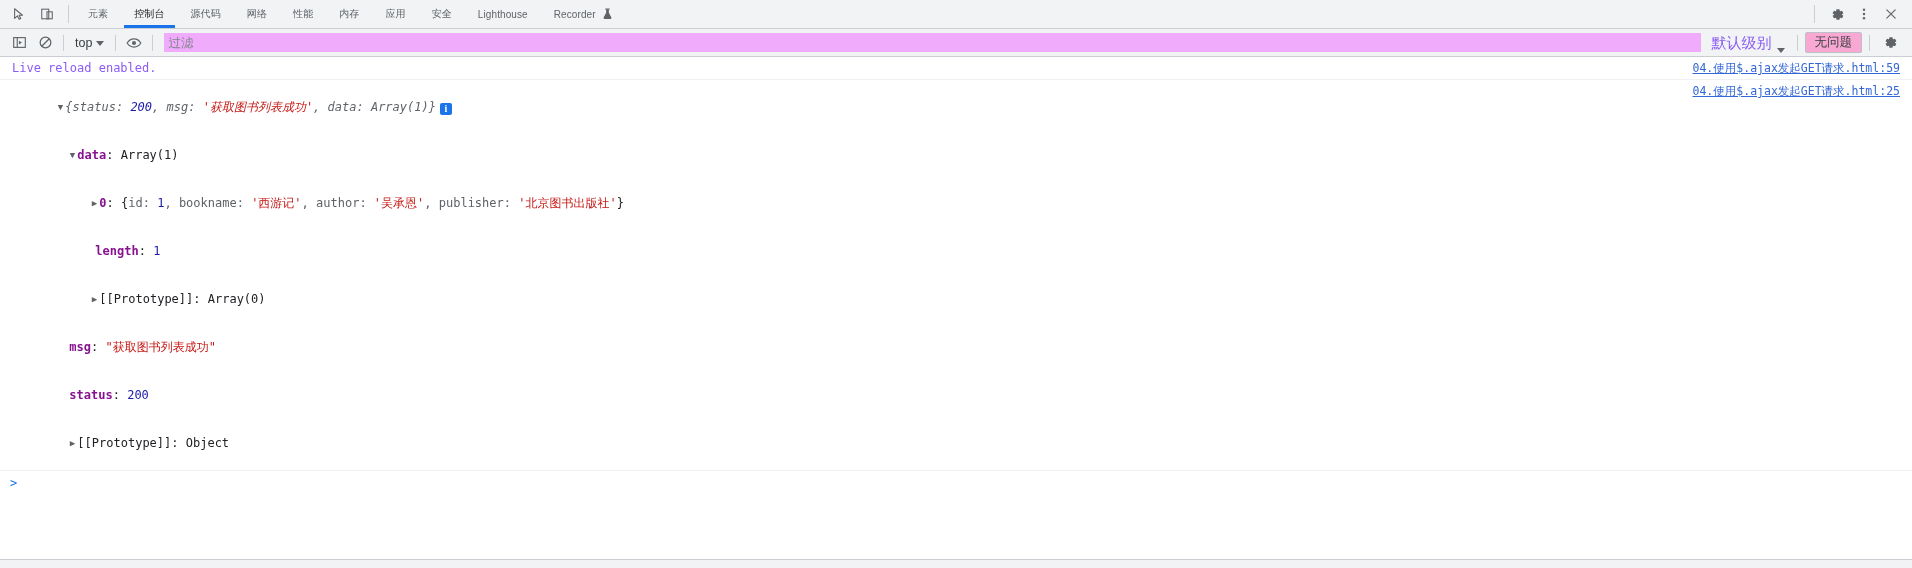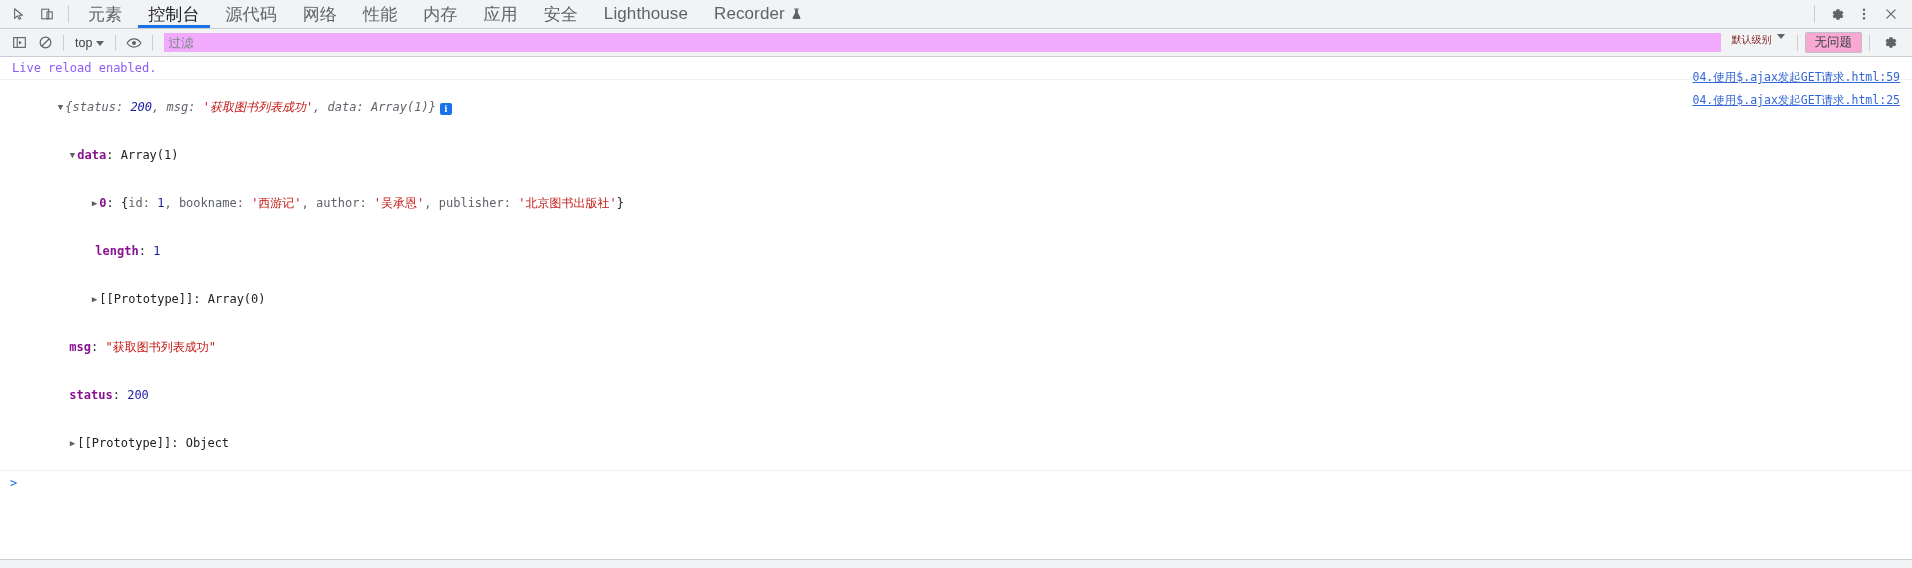--- a/index.html
+++ b/index.html
@@ -50,21 +50,21 @@
   .tabs {
     display: flex;
     align-items: stretch;
     flex: 1;
     min-width: 0;
   }
   .tab {
     display: flex;
     align-items: center;
     padding: 0 13px;
-    font-size: 17px;
+    font-size: 10px;
     color: #5f6368;
     white-space: nowrap;
     position: relative;
     letter-spacing: .1px;
   }
   .tab.active {
     color: #202124;
   }
   .tab.active::after {
     content: "";
@@ -132,26 +132,26 @@
     background: #f0abfc;
     outline: none;
     font-size: 12.5px;
     color: #202124;
     font-family: "Liberation Sans", sans-serif;
     padding: 0 4px;
   }
   .filter-input::placeholder { color: #80868b; }
   .levels-select {
     display: flex;
-    align-items: flex-start;
+    align-items: flex-end;
     gap: 5px;
     padding: 0 7px;
     height: 20px;
-    font-size: 10px;
-    color: #7f1d1d;
+    font-size: 15px;
+    color: #8b5cf6;
     white-space: nowrap;
   }
   .issues-btn {
     display: flex;
     align-items: center;
     height: 19px;
     padding: 0 9px;
     margin: 0 2px;
     border: 1px solid #bdc1c6;
     border-radius: 2px;
@@ -181,21 +181,21 @@
   }
   .row-text {
     padding-left: 12px;
     padding-right: 380px;
     white-space: pre-wrap;
     color: #8b5cf6;
   }
   .src-link {
     position: absolute;
     right: 12px;
-    top: 12px;
+    top: 3px;
     font-family: "DejaVu Sans Mono", "Liberation Mono", monospace;
     font-size: 11.5px;
     color: #3367d6;
     text-decoration: underline;
     white-space: nowrap;
   }
   .tree-line {
     line-height: 16px;
     white-space: pre;
     color: #202124;

